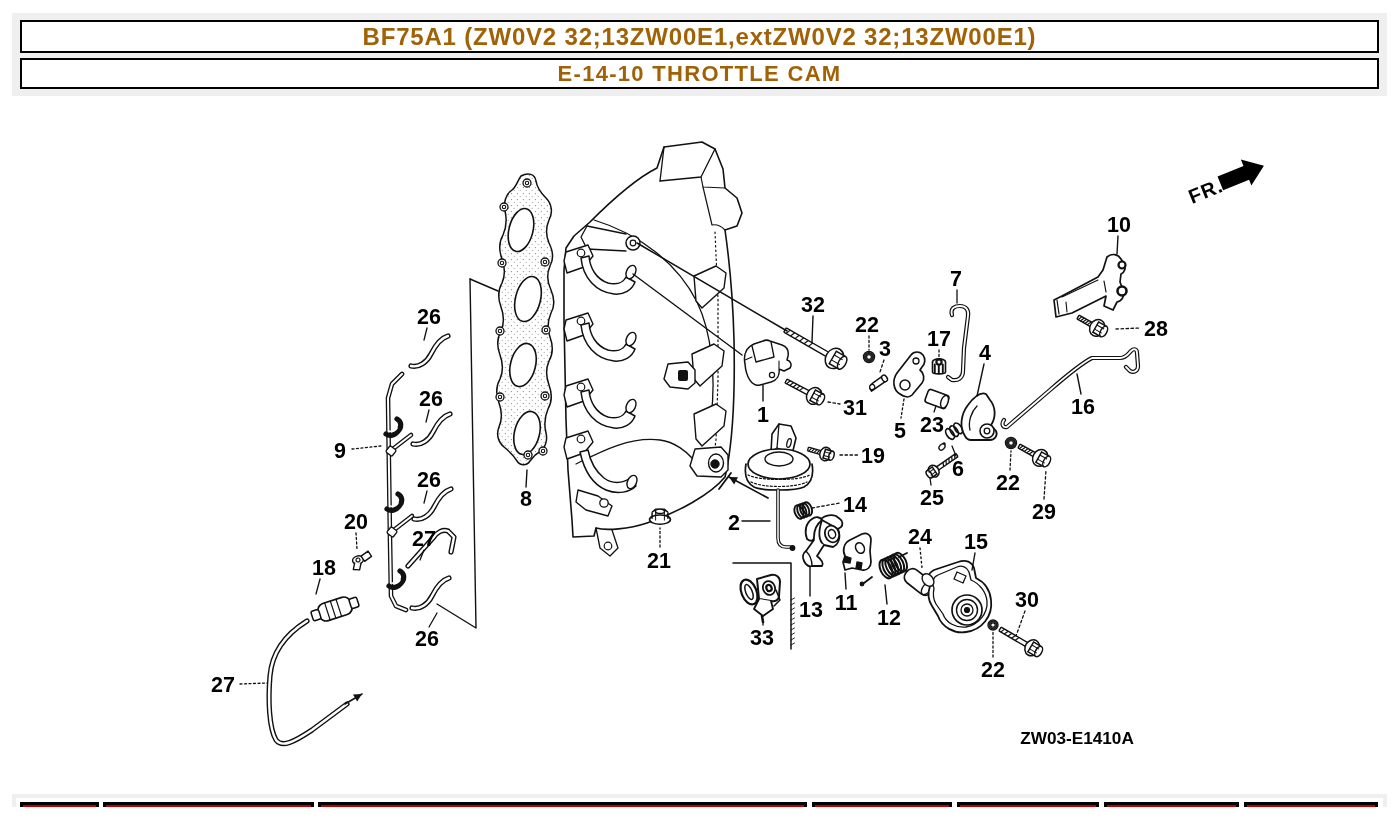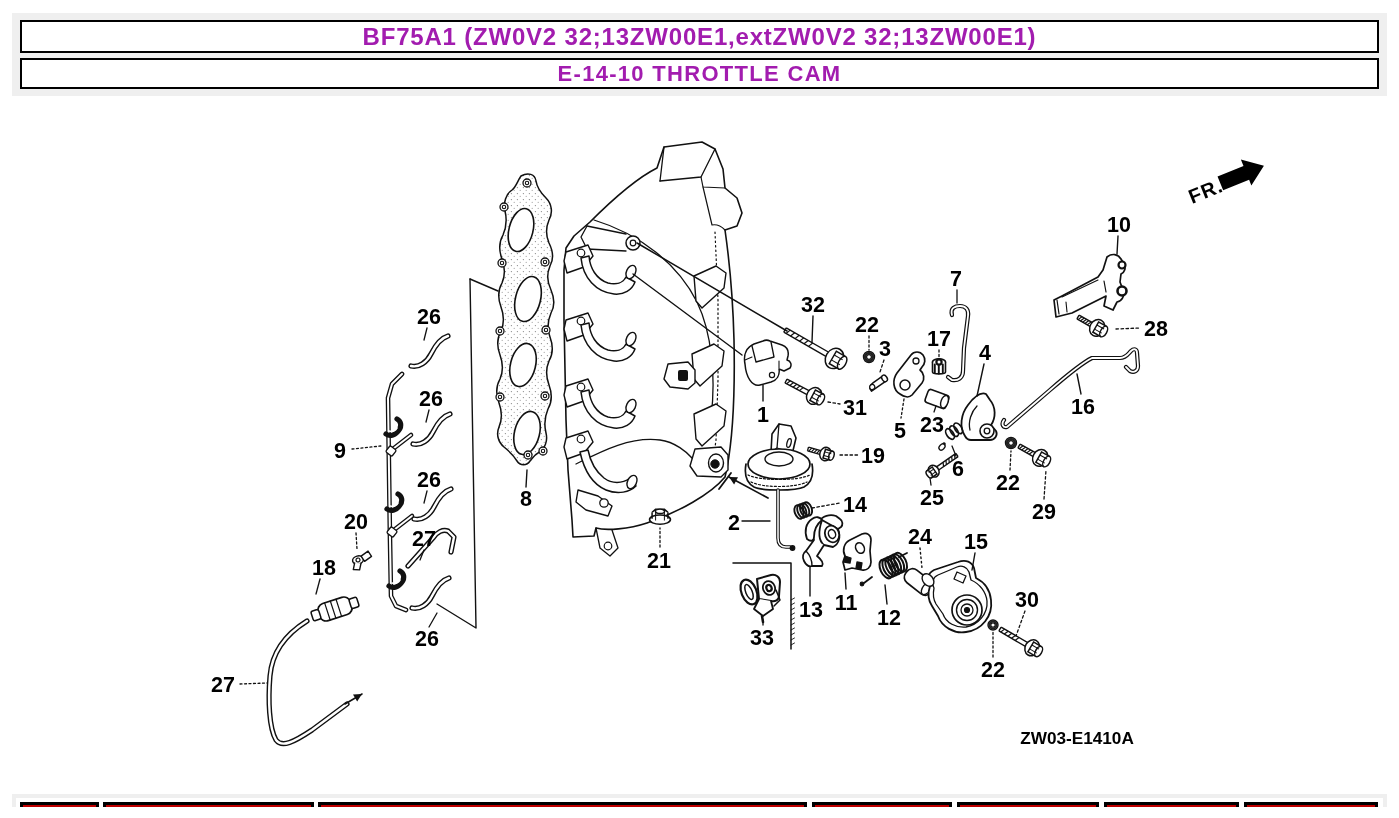--- a/index.html
+++ b/index.html
@@ -1,18 +1,18 @@
 <!DOCTYPE html>
 <html><head>
 <meta charset="utf-8">
 <style>
   html,body{margin:0;padding:0;background:#fff;width:1399px;height:818px;overflow:hidden;}
   body{font-family:"Liberation Sans",sans-serif;position:relative;}
   .panel{position:absolute;left:12px;top:13px;width:1375px;height:83px;background:#efefef;}
-  .hbox{position:absolute;left:8px;width:1355px;background:#fff;border:2.5px solid #000;text-align:center;font-weight:bold;color:#a21caf;}
+  .hbox{position:absolute;left:8px;width:1355px;background:#fff;border:2.5px solid #000;text-align:center;font-weight:bold;color:#a16207;}
   .hbox1{top:7px;height:29px;font-size:24px;line-height:29px;letter-spacing:0.8px;}
   .hbox2{top:45px;height:27px;font-size:22px;line-height:27px;letter-spacing:1.3px;}
   .botpanel{position:absolute;left:12px;top:794px;width:1375px;height:13px;background:#efefef;overflow:hidden;}
   .botinner{position:absolute;left:4px;top:4px;width:1367px;height:9px;background:#fff;}
   .cell{position:absolute;top:8px;height:10px;background:#c00000;border:3px solid #000;border-bottom:none;box-sizing:border-box;}
   svg{position:absolute;left:0;top:0;}
   text{font-family:"Liberation Sans",sans-serif;font-weight:bold;}
 </style>
 </head>
 <body>

